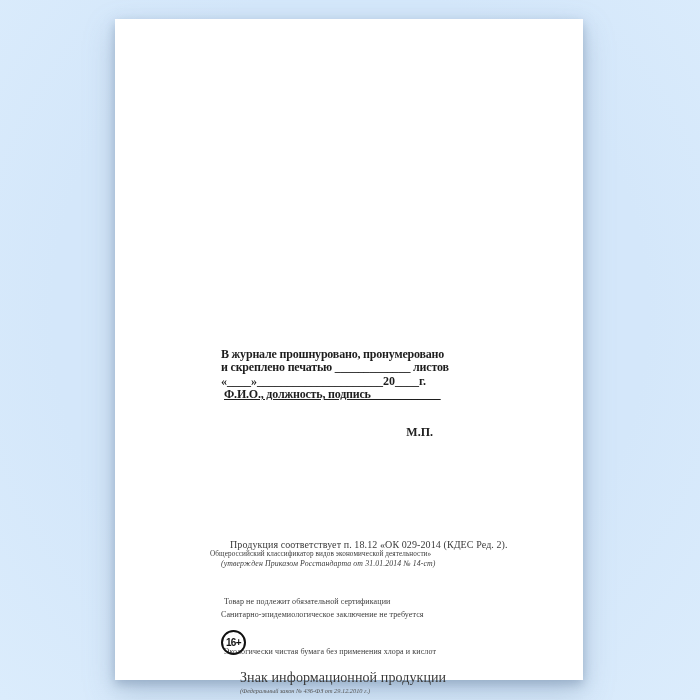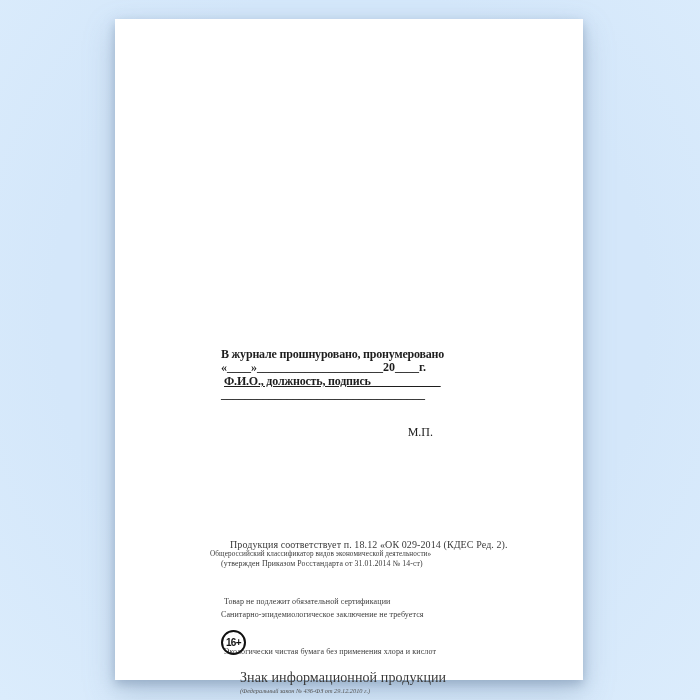--- a/index.html
+++ b/index.html
@@ -41,34 +41,34 @@
   }
   .cert-line-indent { padding-left: 3px; text-decoration: underline; }
   .cert-underline-row { letter-spacing: 0; }
   .seal-mark {
     position: absolute;
     left: 106px;
     top: 406px;
     width: 212px;
     text-align: right;
     font-size: 12px;
-    font-weight: normal;
+    font-weight: bold;
     color: #222222;
     padding-right: 2px;
   }
   
   .note {
     position: absolute;
     color: #3a3a3a;
     white-space: nowrap;
     letter-spacing: 0.1px;
   }
   .prod1 { left: 115px; top: 520px; font-size: 10px; }
   .prod2 { left: 95px; top: 530.5px; font-size: 7.2px; }
-  .prod3 { left: 106px; top: 539.5px; font-size: 7.8px; }
+  .prod3 { left: 106px; top: 539.5px; font-size: 7.8px; font-style: italic; }
   .sanitary { left: 106px; top: 558px; font-size: 8px; margin-top: 33px; }
   .tovar { left: 109px; top: 578px; font-size: 8px; }
   .eco { left: 109px; top: 628px; font-size: 8px; }
   .badge-row {
     position: absolute;
     left: 106px;
     top: 611px;
     display: flex;
     align-items: flex-start;
     flex-direction: column;
@@ -97,23 +97,23 @@
   .sign-law { font-size: 6.3px; font-style: italic; color: #555555; white-space: nowrap; margin-top: 1px; }
 </style>
 </head>
 <body>
 
 <div class="backdrop">
   <div class="sheet">
 
     <div class="cert-block">
       <div>В журнале прошнуровано, пронумеровано</div>
+      <div>и скреплено печатью _____________ листов</div>
       <div class="cert-underline-row">«____»_____________________20____г.</div>
       <div class="cert-line-indent">Ф.И.О., должность, подпись____________</div>
-      <div class="cert-underline-row">__________________________________</div>
     </div>
 
     <div class="seal-mark">М.П.</div>
 
     <div class="note prod1">Продукция соответствует п. 18.12 «ОК 029-2014 (КДЕС Ред. 2).</div>
     <div class="note prod2">Общероссийский классификатор видов экономической деятельности»</div>
     <div class="note prod3">(утвержден Приказом Росстандарта от 31.01.2014 № 14-ст)</div>
 
     <div class="note sanitary">Санитарно-эпидемиологическое заключение не требуется</div>
     <div class="note tovar">Товар не подлежит обязательной сертификации</div>

